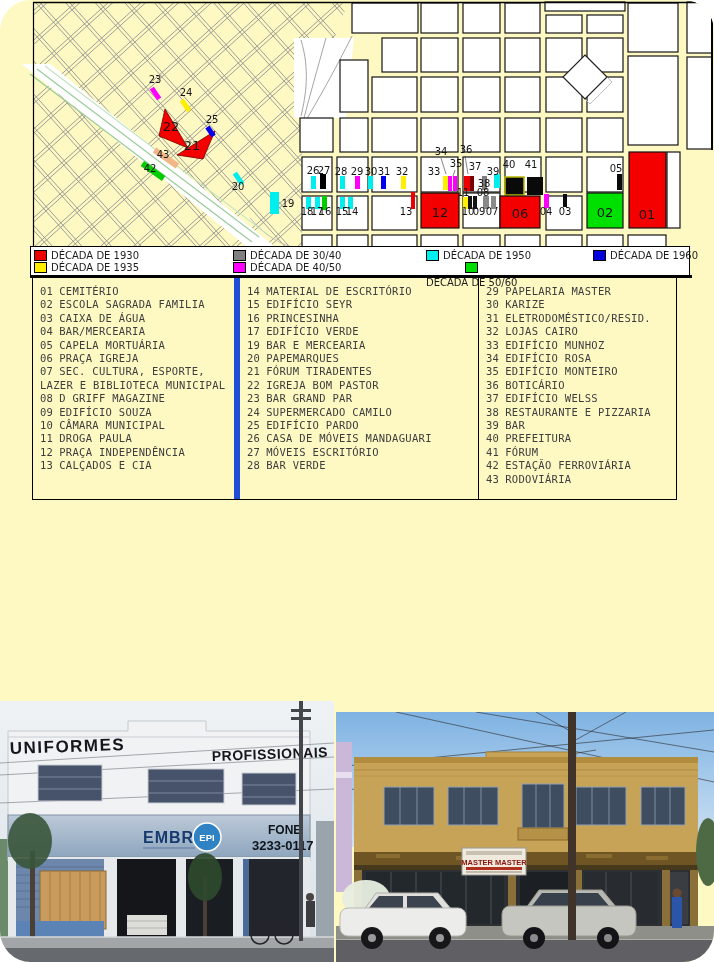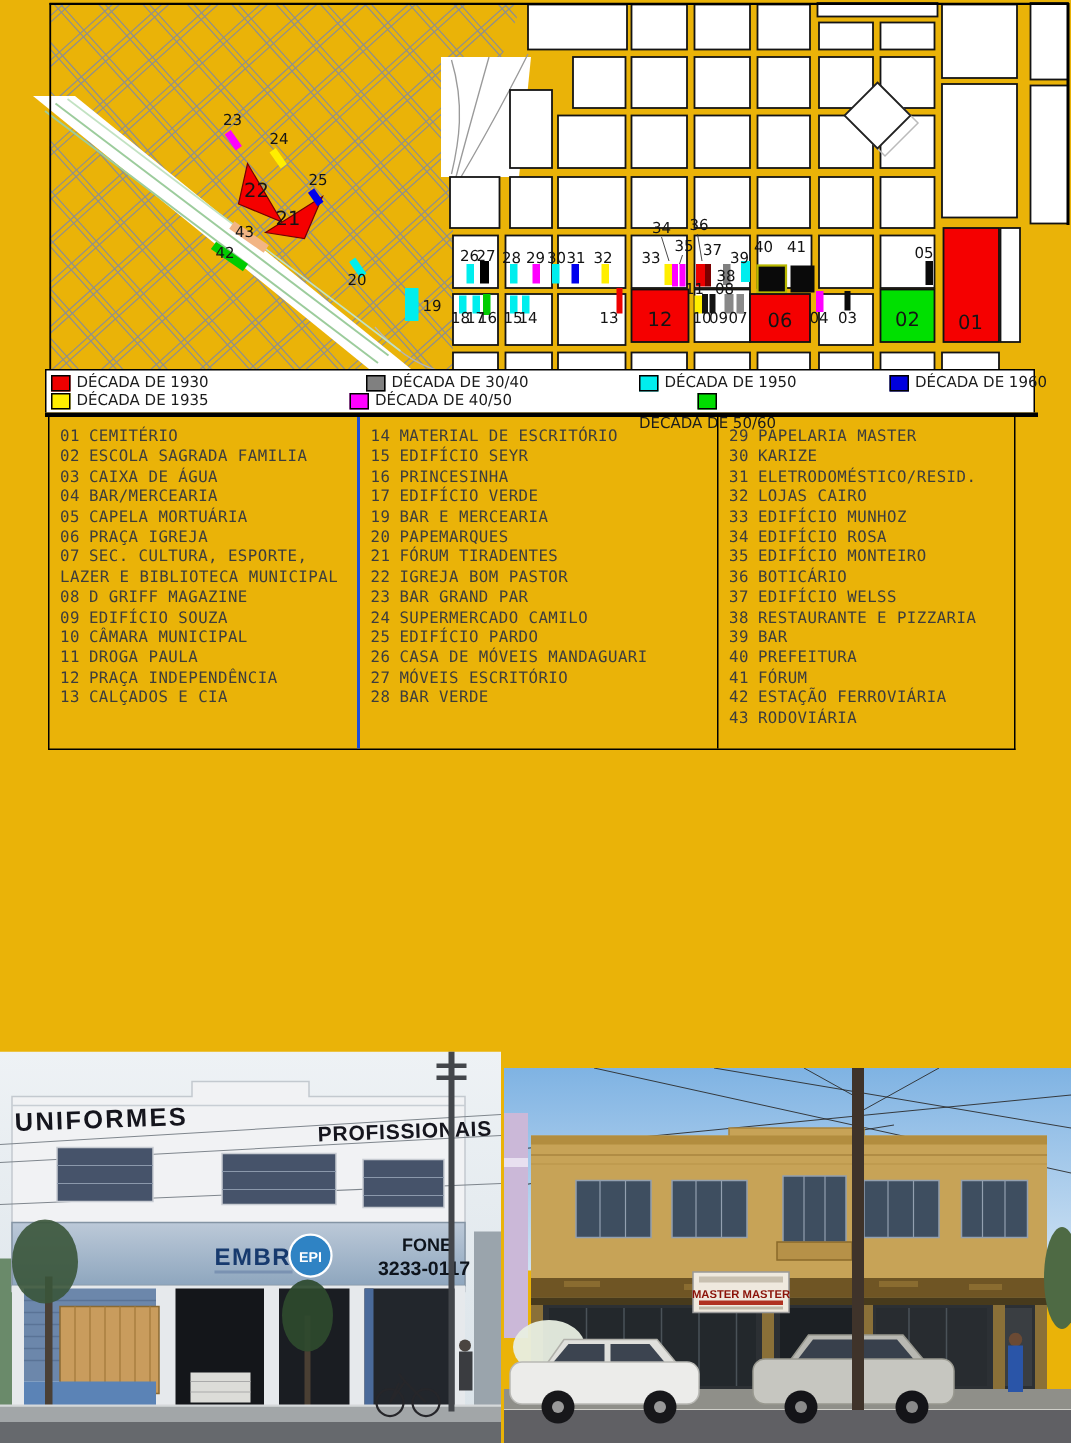--- a/index.html
+++ b/index.html
@@ -1,29 +1,29 @@
 <!DOCTYPE html>
 <html><head>
 <meta charset="utf-8">
 <style>
   html,body{margin:0;padding:0;background:#fff;}
-  #page{position:relative;width:714px;height:962px;background:#eab308;overflow:hidden;
-        font-family:"DejaVu Sans",sans-serif;}
+  #page{position:relative;width:714px;height:962px;background:#fef9c3;overflow:hidden;
+        font-family:"DejaVu Sans",sans-serif;border-radius:31px;}
   #map-svg{position:absolute;left:0;top:0;}
   .legend{position:absolute;left:30px;top:246px;width:660px;height:29px;background:#fff;
           border:1px solid #000;border-bottom:none;box-sizing:border-box;}
   .legend-item{position:absolute;display:flex;align-items:center;gap:4px;font-size:10px;
                color:#1c1c1c;white-space:nowrap;}
   .swatch{width:11px;height:9px;border:1px solid #000;flex:none;}
   .rule{position:absolute;left:30px;top:275px;width:662px;height:3px;background:#000;}
   .index{position:absolute;left:32px;top:278px;width:645px;height:222px;display:flex;
          border:1px solid #000;border-top:none;box-sizing:border-box;
          font-family:"DejaVu Sans Mono",monospace;font-size:10.5px;letter-spacing:.3px;color:#3d3d3d;}
   .col{padding:7px 4px 0 7px;box-sizing:border-box;}
-  .colA{width:207px;border-right:2px solid #1d4ed8;}
+  .colA{width:207px;border-right:6px solid #1d4ed8;}
   .colB{width:239px;border-right:1px solid #000;}
   .colC{flex:1;}
   .item{line-height:13.4px;}
   .item .num{margin-right:6px;}
   .photoL{position:absolute;left:0;top:701px;width:334px;height:261px;}
   .photoR{position:absolute;left:336px;top:712px;width:378px;height:222px;}
 </style>
 </head>
 <body>
 
@@ -403,21 +403,21 @@
 
   <div class="legend" id="legend">
       <div class="legend-item" style="left: 3px; top: 3px;">
         <span class="swatch" style="background: rgb(238, 0, 0);"></span>
         <span>DÉCADA DE 1930</span>
       </div>
       <div class="legend-item" style="left: 3px; top: 15px;">
         <span class="swatch" style="background: rgb(255, 238, 0);"></span>
         <span>DÉCADA DE 1935</span>
       </div>
-      <div class="legend-item" style="left: 213px; top: 3px;">
+      <div class="legend-item" style="left: 202px; top: 3px;">
         <span class="swatch" style="background: rgb(128, 128, 128);"></span>
         <span>DÉCADA DE 30/40</span>
       </div>
       <div class="legend-item" style="left: 202px; top: 15px;">
         <span class="swatch" style="background: rgb(255, 0, 255);"></span>
         <span>DÉCADA DE 40/50</span>
       </div>
       <div class="legend-item" style="left: 395px; top: 3px;">
         <span class="swatch" style="background: rgb(0, 238, 238);"></span>
         <span>DÉCADA DE 1950</span>

